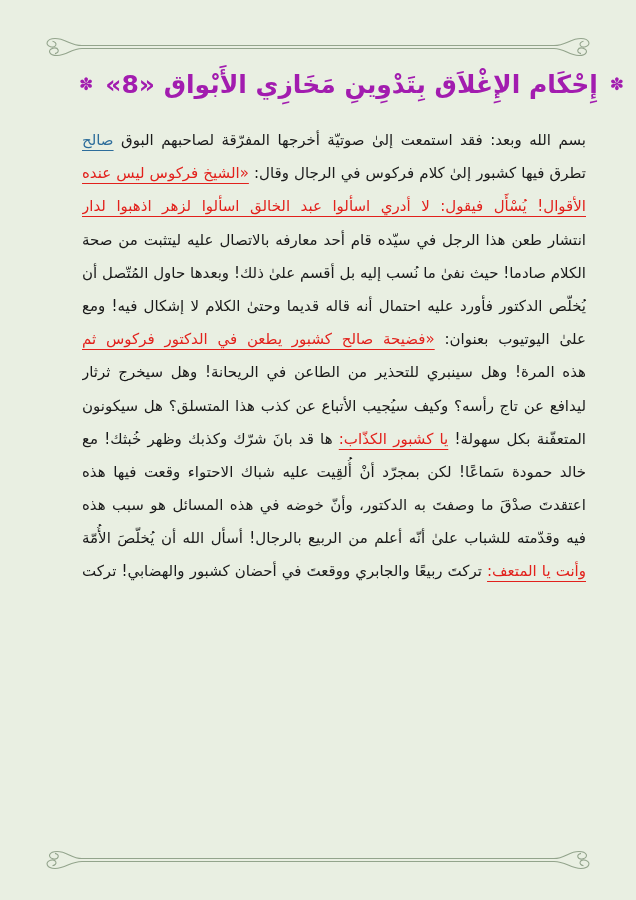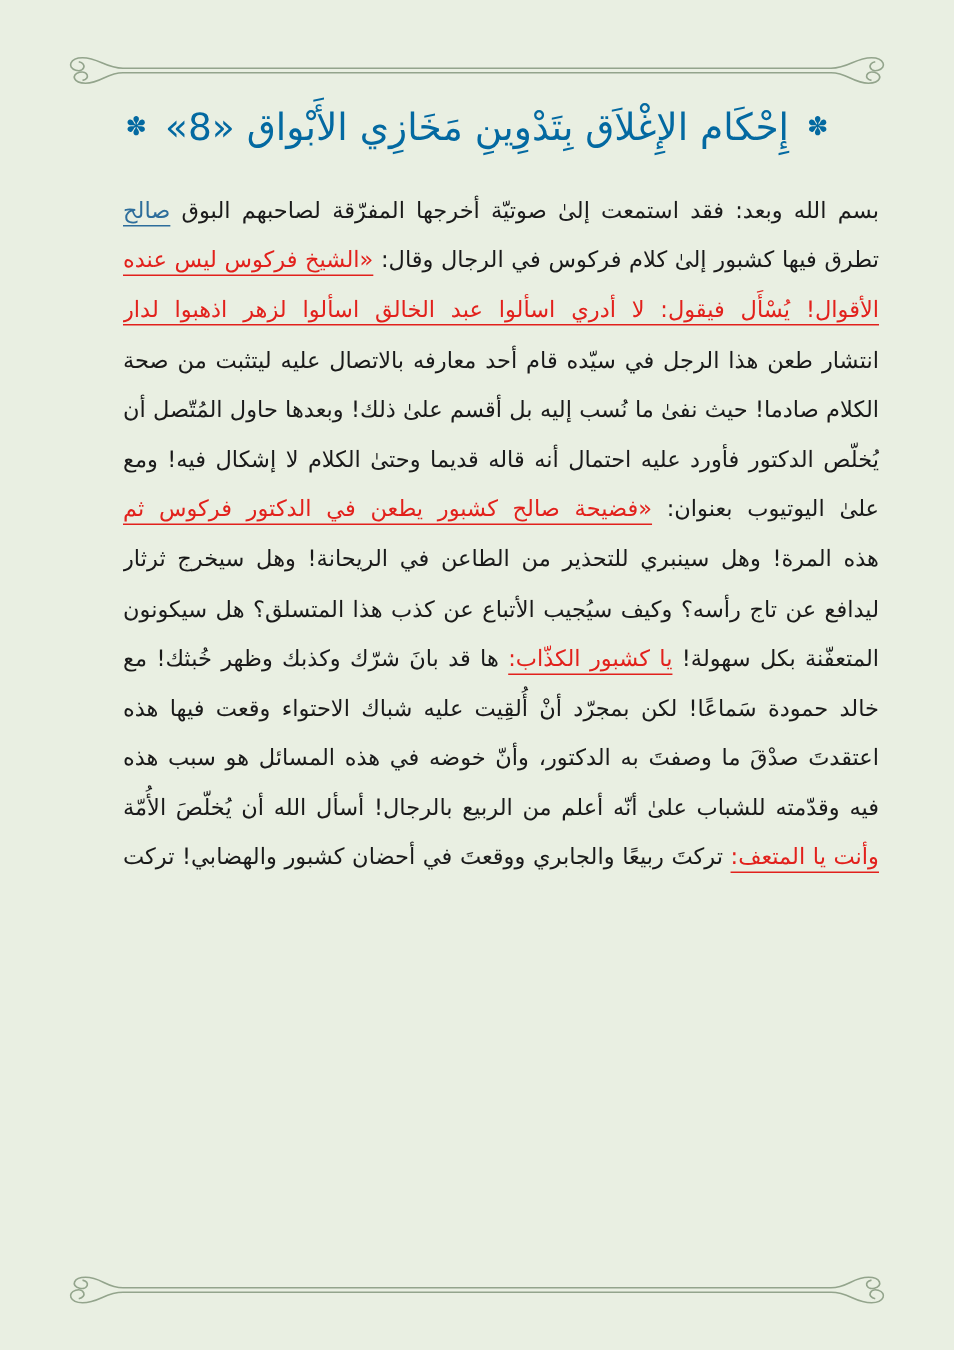--- a/index.html
+++ b/index.html
@@ -10,22 +10,22 @@
     font-family:"DejaVu Sans",sans-serif;
     overflow:hidden;
   }
   
   .border-bar{position:absolute;left:28px;width:580px;height:28px;color:#93a48c;}
   .border-top{top:33px;}
   .border-bottom{bottom:26px;transform:scaleY(-1);}
   
   .title{
     position:absolute;top:70px;left:0;right:0;
-    text-align:center;direction:rtl;
-    color:#0369a1;font-weight:normal;font-size:25px;
+    text-align:right;direction:rtl;
+    color:#a21caf;font-weight:bold;font-size:25px;
     letter-spacing:0;
   }
   .title .star{font-size:17px;vertical-align:3px;margin:0 12px;}
   
   .body-text{
     position:absolute;top:124px;left:38px;right:50px;
     direction:rtl;
     margin-left:44px;
   }
   .line{

